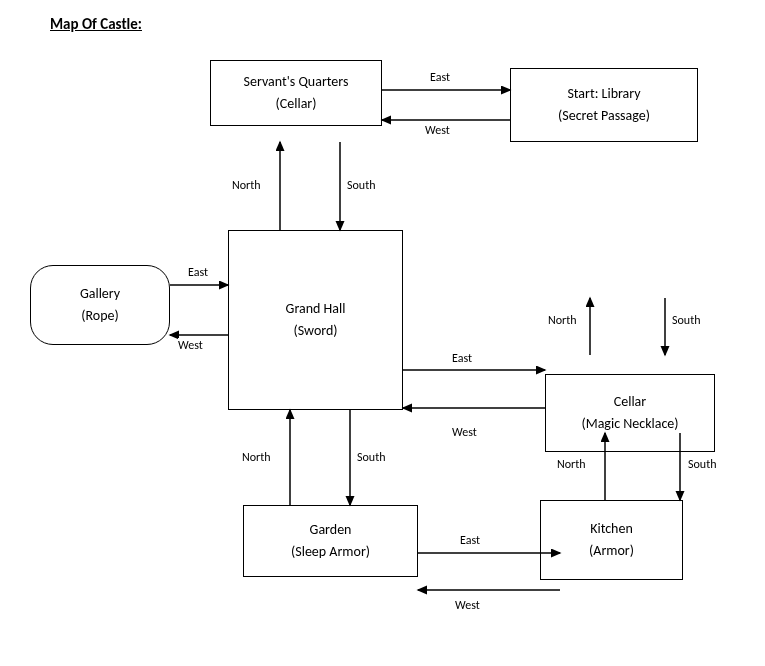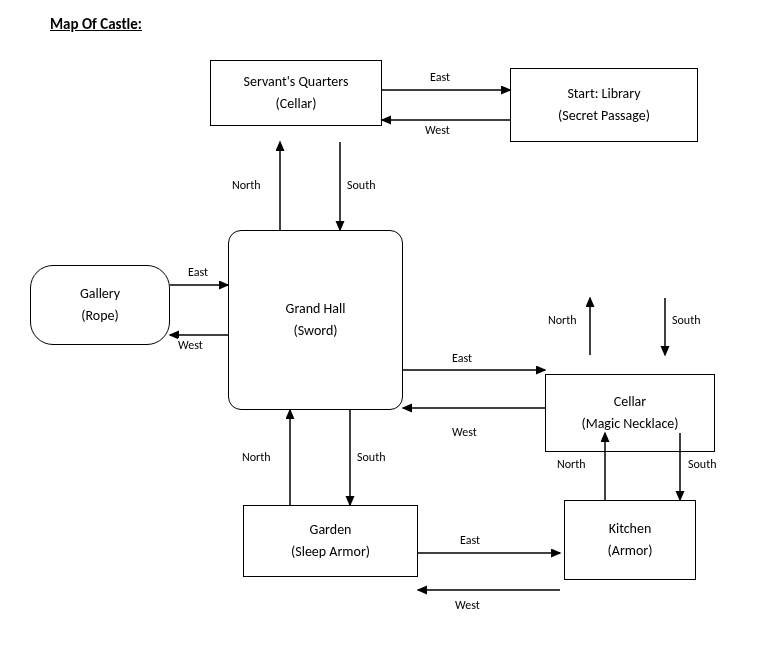--- a/index.html
+++ b/index.html
@@ -67,37 +67,37 @@
   <div class="room" style="left:510px; top:68px; width:188px; height:74px;">
     <div>Start:   Library</div>
     <div>(Secret Passage)</div>
   </div>
 
   <div class="room" style="left:30px; top:265px; width:140px; height:80px;border-radius:23px;">
     <div>Gallery</div>
     <div>(Rope)</div>
   </div>
 
-  <div class="room" style="left:228px; top:230px; width:175px; height:180px;border-radius:13px;">
+  <div class="room" style="left:228px; top:230px; width:175px; height:180px;">
     <div>Grand Hall</div>
     <div>(Sword)</div>
   </div>
 
 
   <div class="room" style="left:545px; top:374px; width:170px; height:78px;">
     <div>Cellar</div>
     <div>(Magic Necklace)</div>
   </div>
 
   <div class="room" style="left:243px; top:505px; width:175px; height:72px;">
     <div>Garden</div>
     <div>(Sleep Armor)</div>
   </div>
 
-  <div class="room" style="left:564px; top:500px; width:132px; height:80px;">
+  <div class="room" style="left:540px; top:500px; width:143px; height:80px;">
     <div>Kitchen</div>
     <div>(Armor)</div>
   </div>
 
   <svg width="765" height="666">
     <defs>
       <marker id="ah" markerWidth="8" markerHeight="8" refX="6" refY="3" orient="auto">
         <path d="M0,0 L7,3 L0,6 Z" class="arrowhead"></path>
       </marker>
     </defs>

